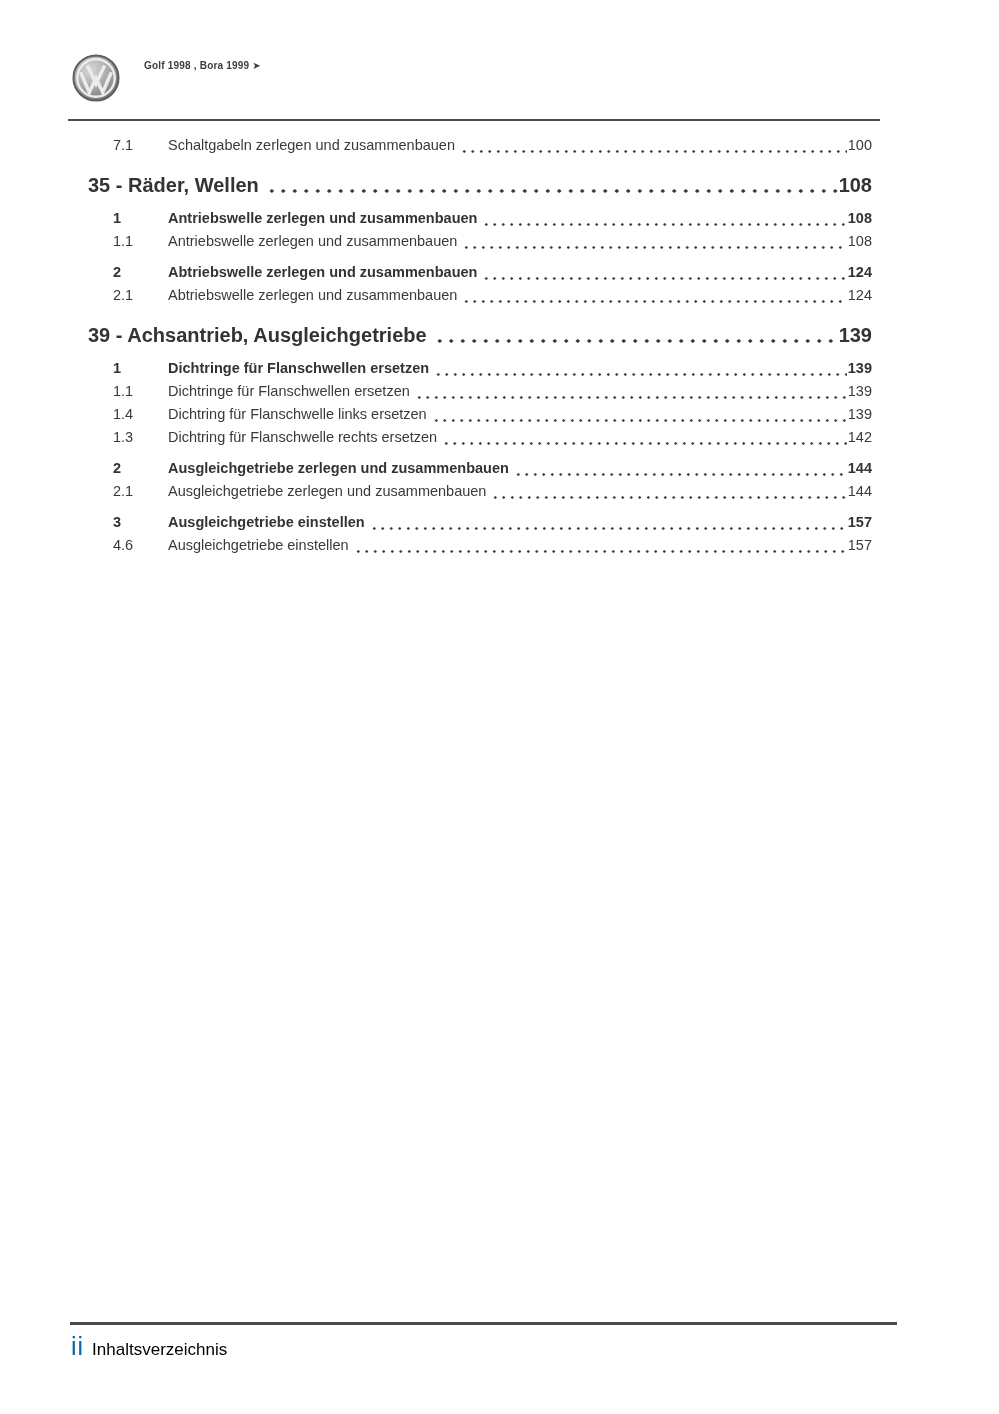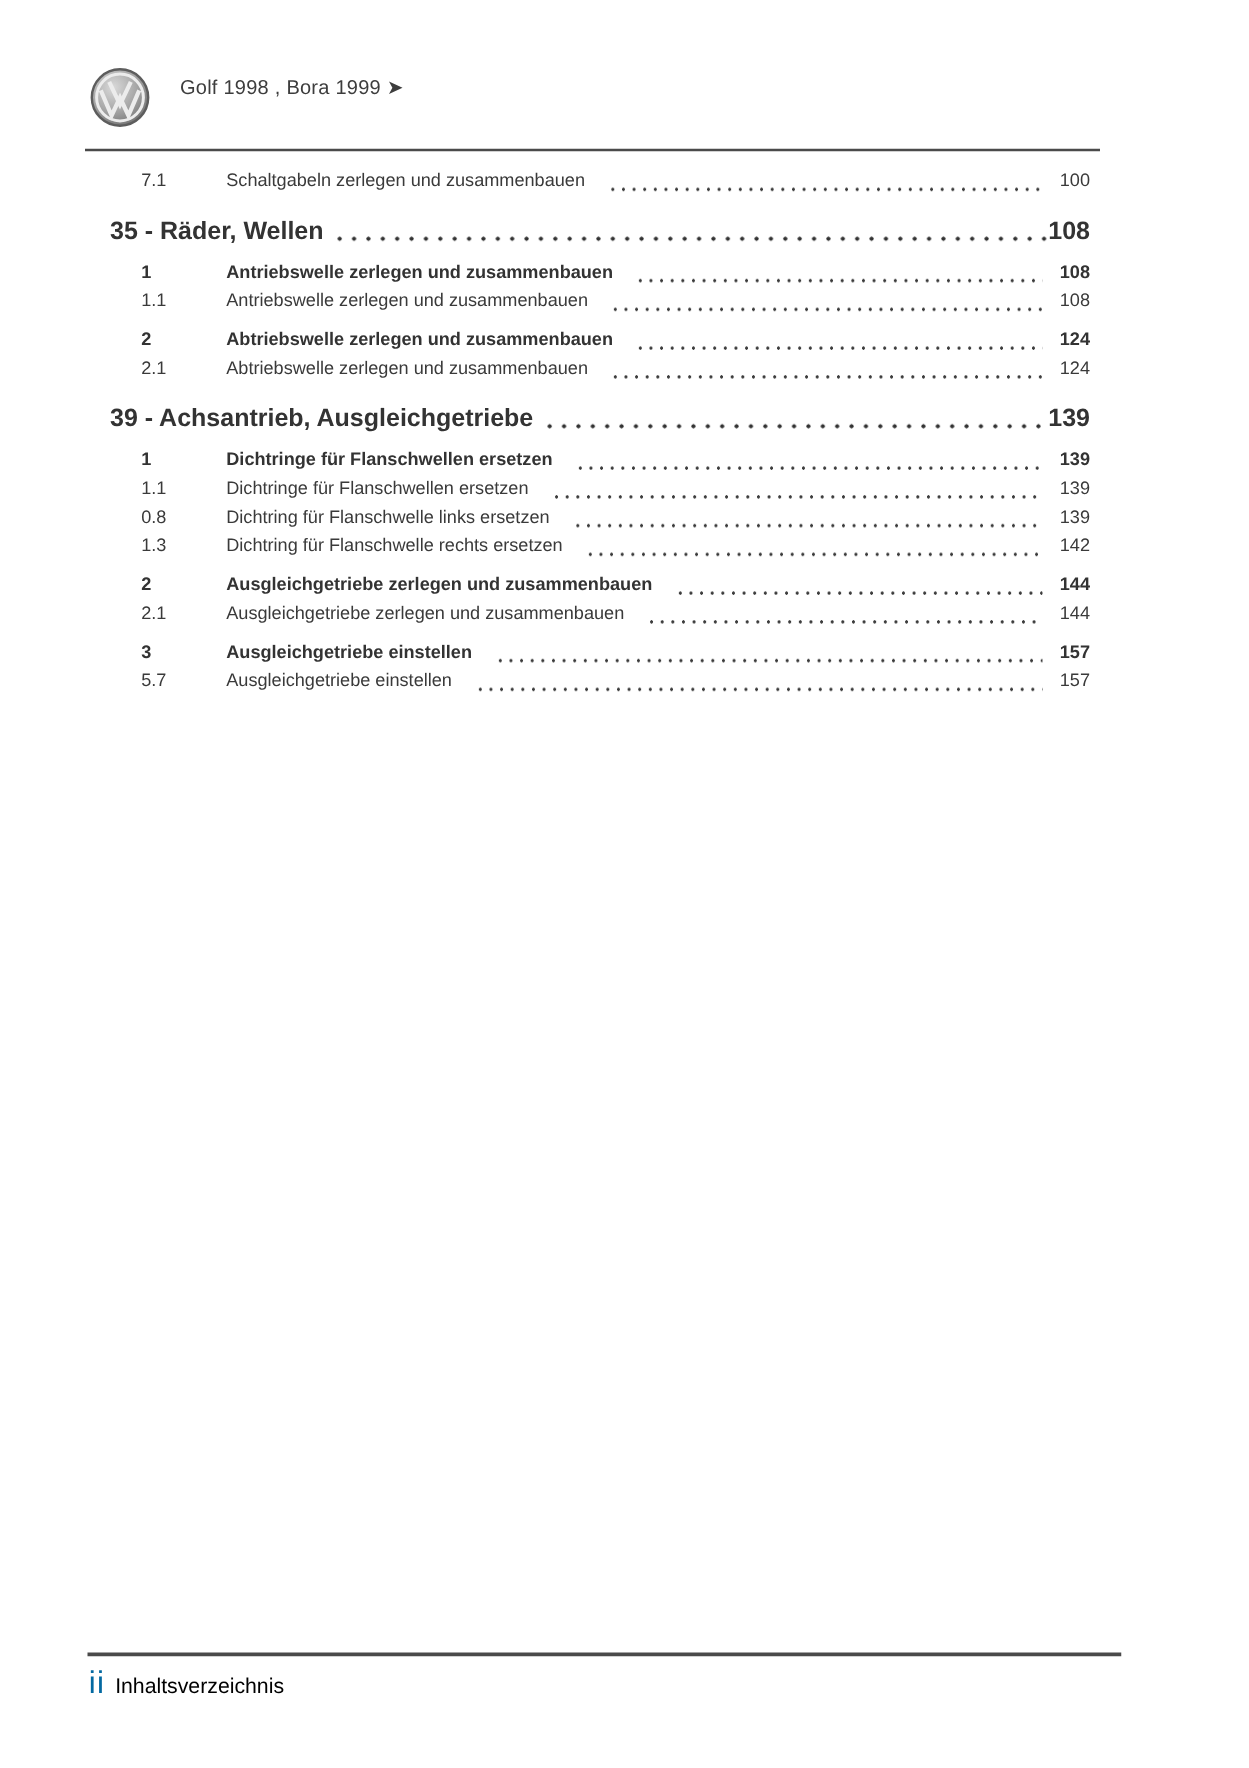--- a/index.html
+++ b/index.html
@@ -16,36 +16,36 @@
   .page { position: absolute; inset: 0; }
 
   
   .doc-header {
     position: absolute; top: 52px; left: 68px; right: 120px;
     display: flex; align-items: flex-start;
   }
   .logo-wrap { width: 48px; height: 48px; margin: 2px 24px 0 4px; flex: 0 0 auto; }
   .htext { padding-top: 8px; }
   .h-line1 {
-    font-size: 16px; letter-spacing: 0.2px; color: #3d3d3d;
-    margin-bottom: 3px; font-weight: 400;
+    font-size: 10px; letter-spacing: 0.2px; color: #3d3d3d;
+    margin-bottom: 3px; font-weight: 700;
   }
   .h-line2 { font-size: 16.5px; font-weight: 700; color: #353535; }
   .hrule {
     position: absolute; top: 119px; left: 68px; width: 812px; height: 2px;
     background: #4a4a4a;
   }
 
   
   .toc {
     position: absolute; top: 134px; left: 72px; width: 800px;
   }
   .toc-row {
     display: flex; align-items: flex-end;
-    font-size: 14.5px; line-height: 23px; color: #3a3a3a; gap: 13px;
+    font-size: 14.5px; line-height: 23px; color: #3a3a3a;
   }
   .toc-row.group { margin-top: 8px; }
   .toc-row.bold .lbl, .toc-row.bold .num, .toc-row.bold .pg { font-weight: 700; color: #333; }
   .num { flex: 0 0 auto; width: 55px; margin-left: 41px; }
   .lbl { flex: 0 0 auto; white-space: nowrap; }
   .pg  { flex: 0 0 auto; }
   .leader {
     flex: 1 1 auto; align-self: flex-end;
     height: 3px; margin: 0 1px 4px 5px;
     background-image: radial-gradient(circle, #3b3b3b 1.1px, rgba(0,0,0,0) 1.45px);
@@ -149,21 +149,21 @@
         <span class="leader"></span>
         <span class="pg">139</span>
       </div>
       <div class="toc-row">
         <span class="num">1.1</span>
         <span class="lbl">Dichtringe für Flanschwellen ersetzen</span>
         <span class="leader"></span>
         <span class="pg">139</span>
       </div>
       <div class="toc-row">
-        <span class="num">0.8</span>
+        <span class="num">1.4</span>
         <span class="lbl">Dichtring für Flanschwelle links ersetzen</span>
         <span class="leader"></span>
         <span class="pg">139</span>
       </div>
       <div class="toc-row">
         <span class="num">1.3</span>
         <span class="lbl">Dichtring für Flanschwelle rechts ersetzen</span>
         <span class="leader"></span>
         <span class="pg">142</span>
       </div>
@@ -179,21 +179,21 @@
         <span class="leader"></span>
         <span class="pg">144</span>
       </div>
       <div class="toc-row bold group">
         <span class="num">3</span>
         <span class="lbl">Ausgleichgetriebe einstellen</span>
         <span class="leader"></span>
         <span class="pg">157</span>
       </div>
       <div class="toc-row">
-        <span class="num">5.7</span>
+        <span class="num">4.6</span>
         <span class="lbl">Ausgleichgetriebe einstellen</span>
         <span class="leader"></span>
         <span class="pg">157</span>
       </div>
     </div>
 
   <div class="frule"></div>
   <div class="footer-text">
     <span class="f-page">ii</span>
     <span class="f-label">Inhaltsverzeichnis</span>

